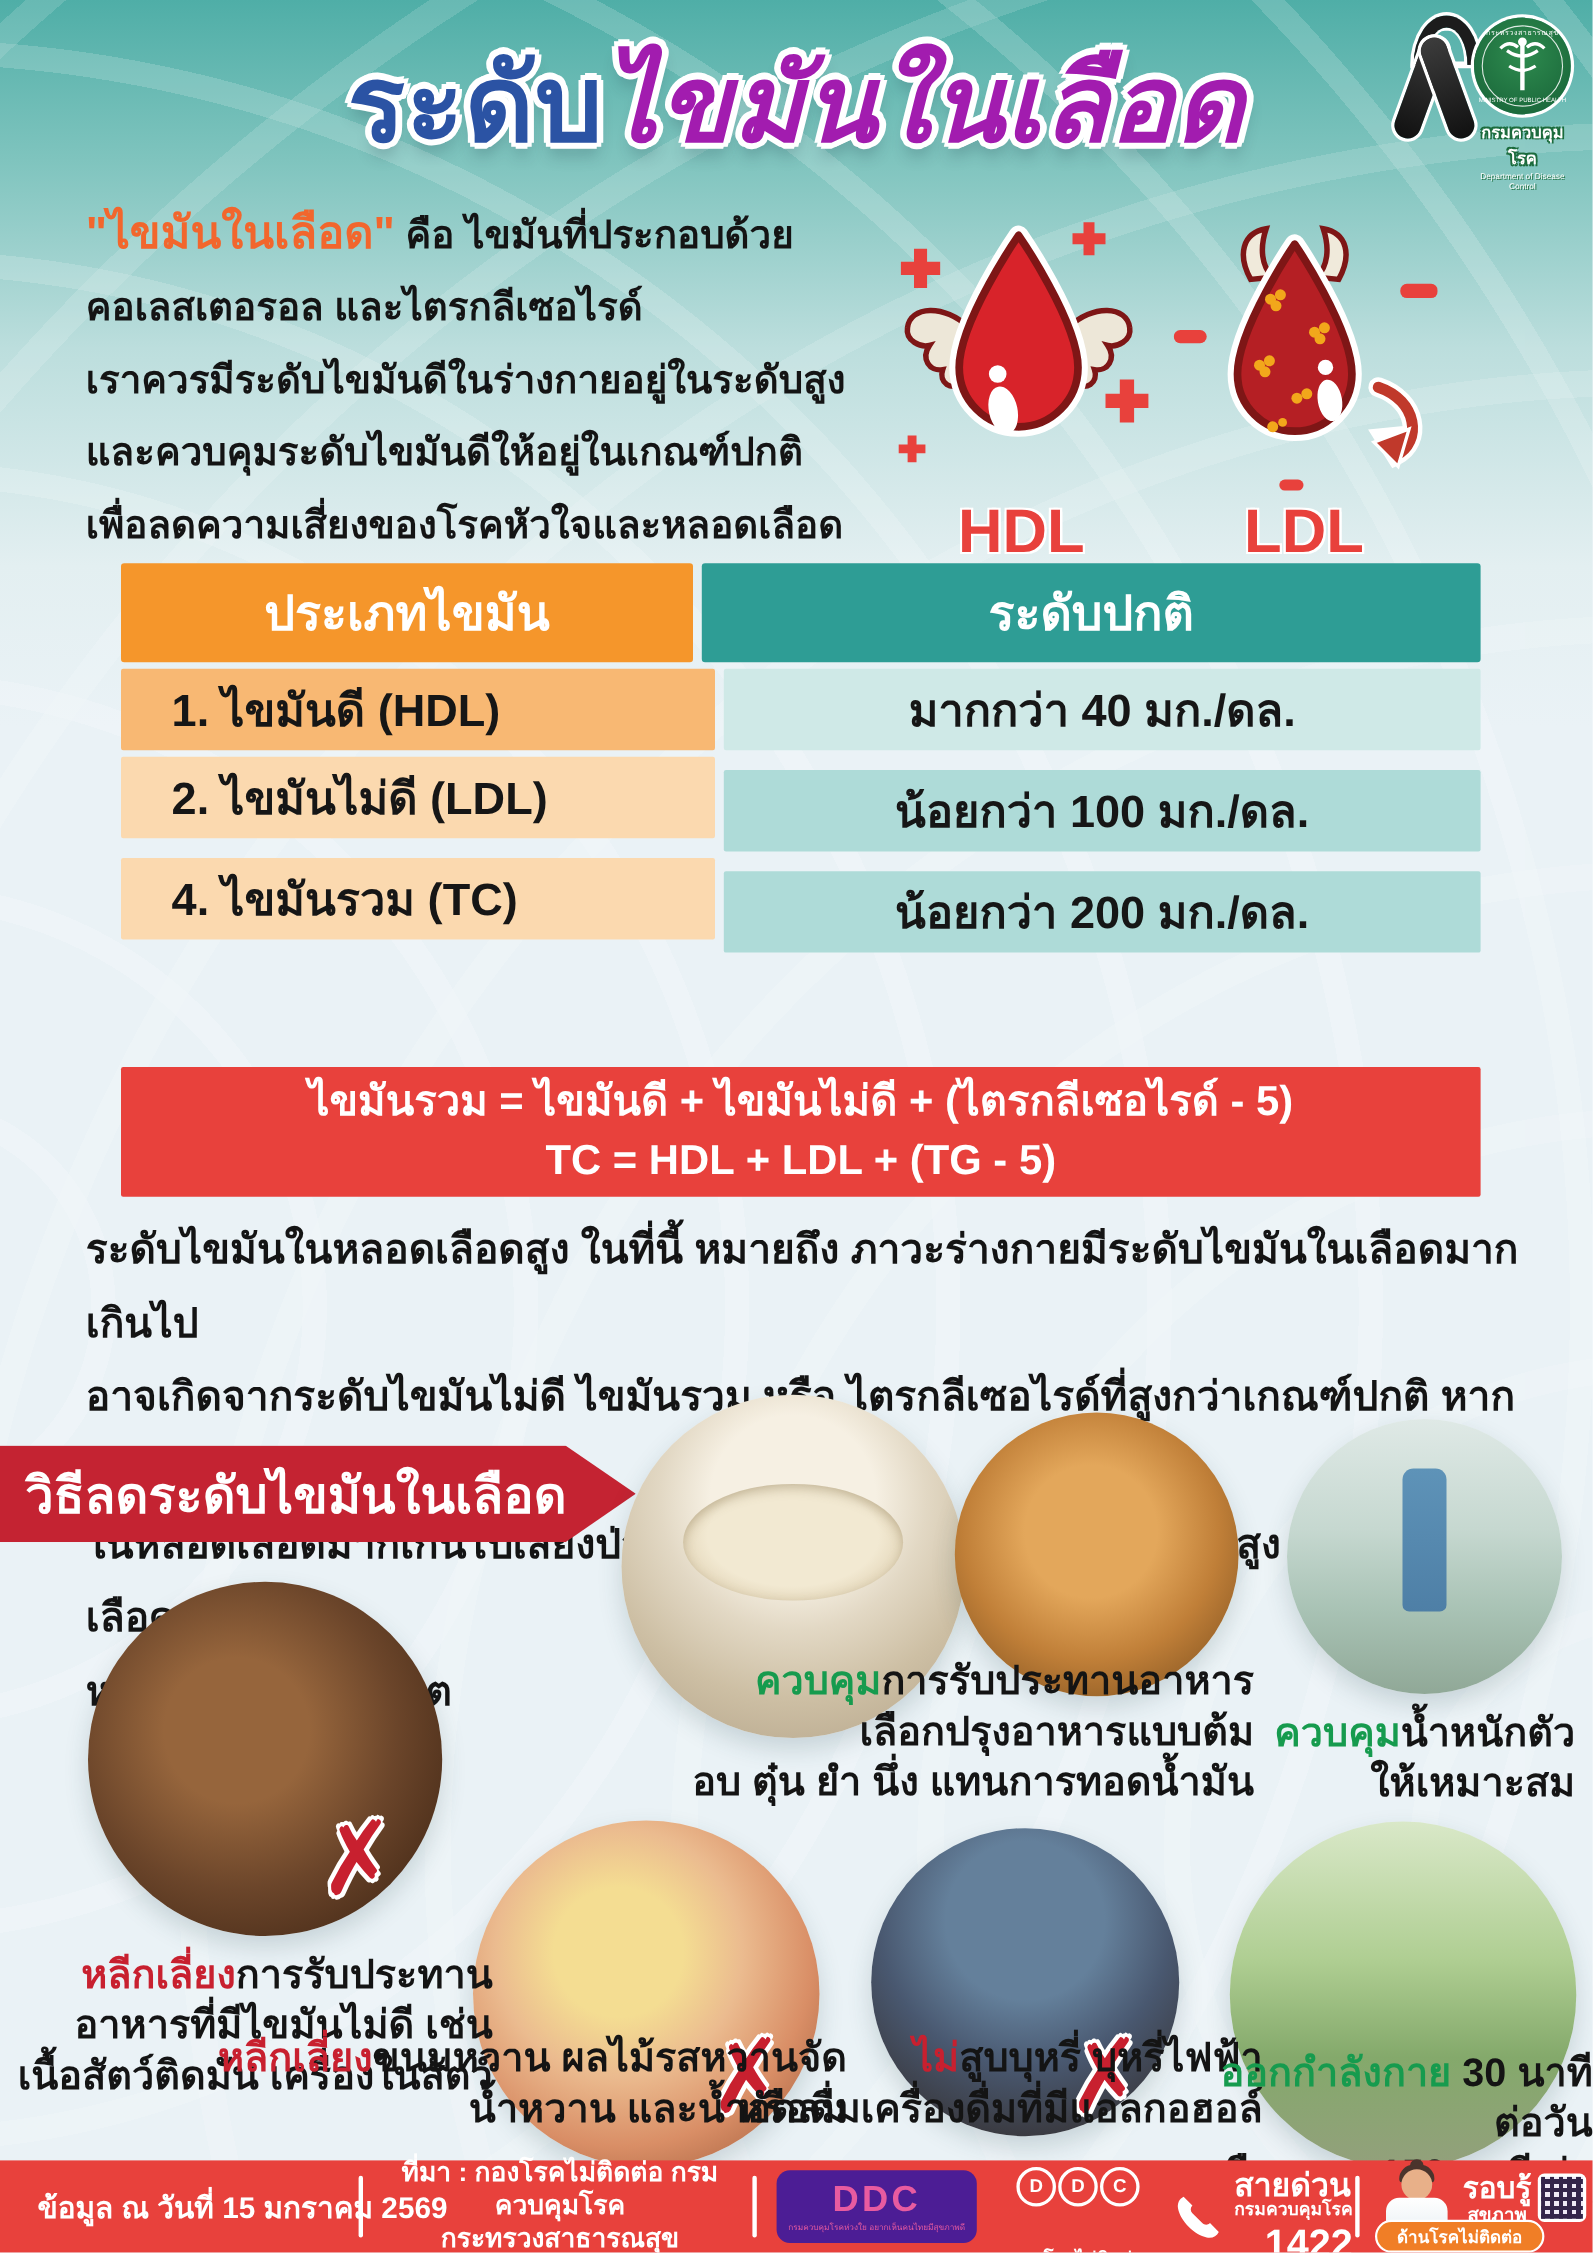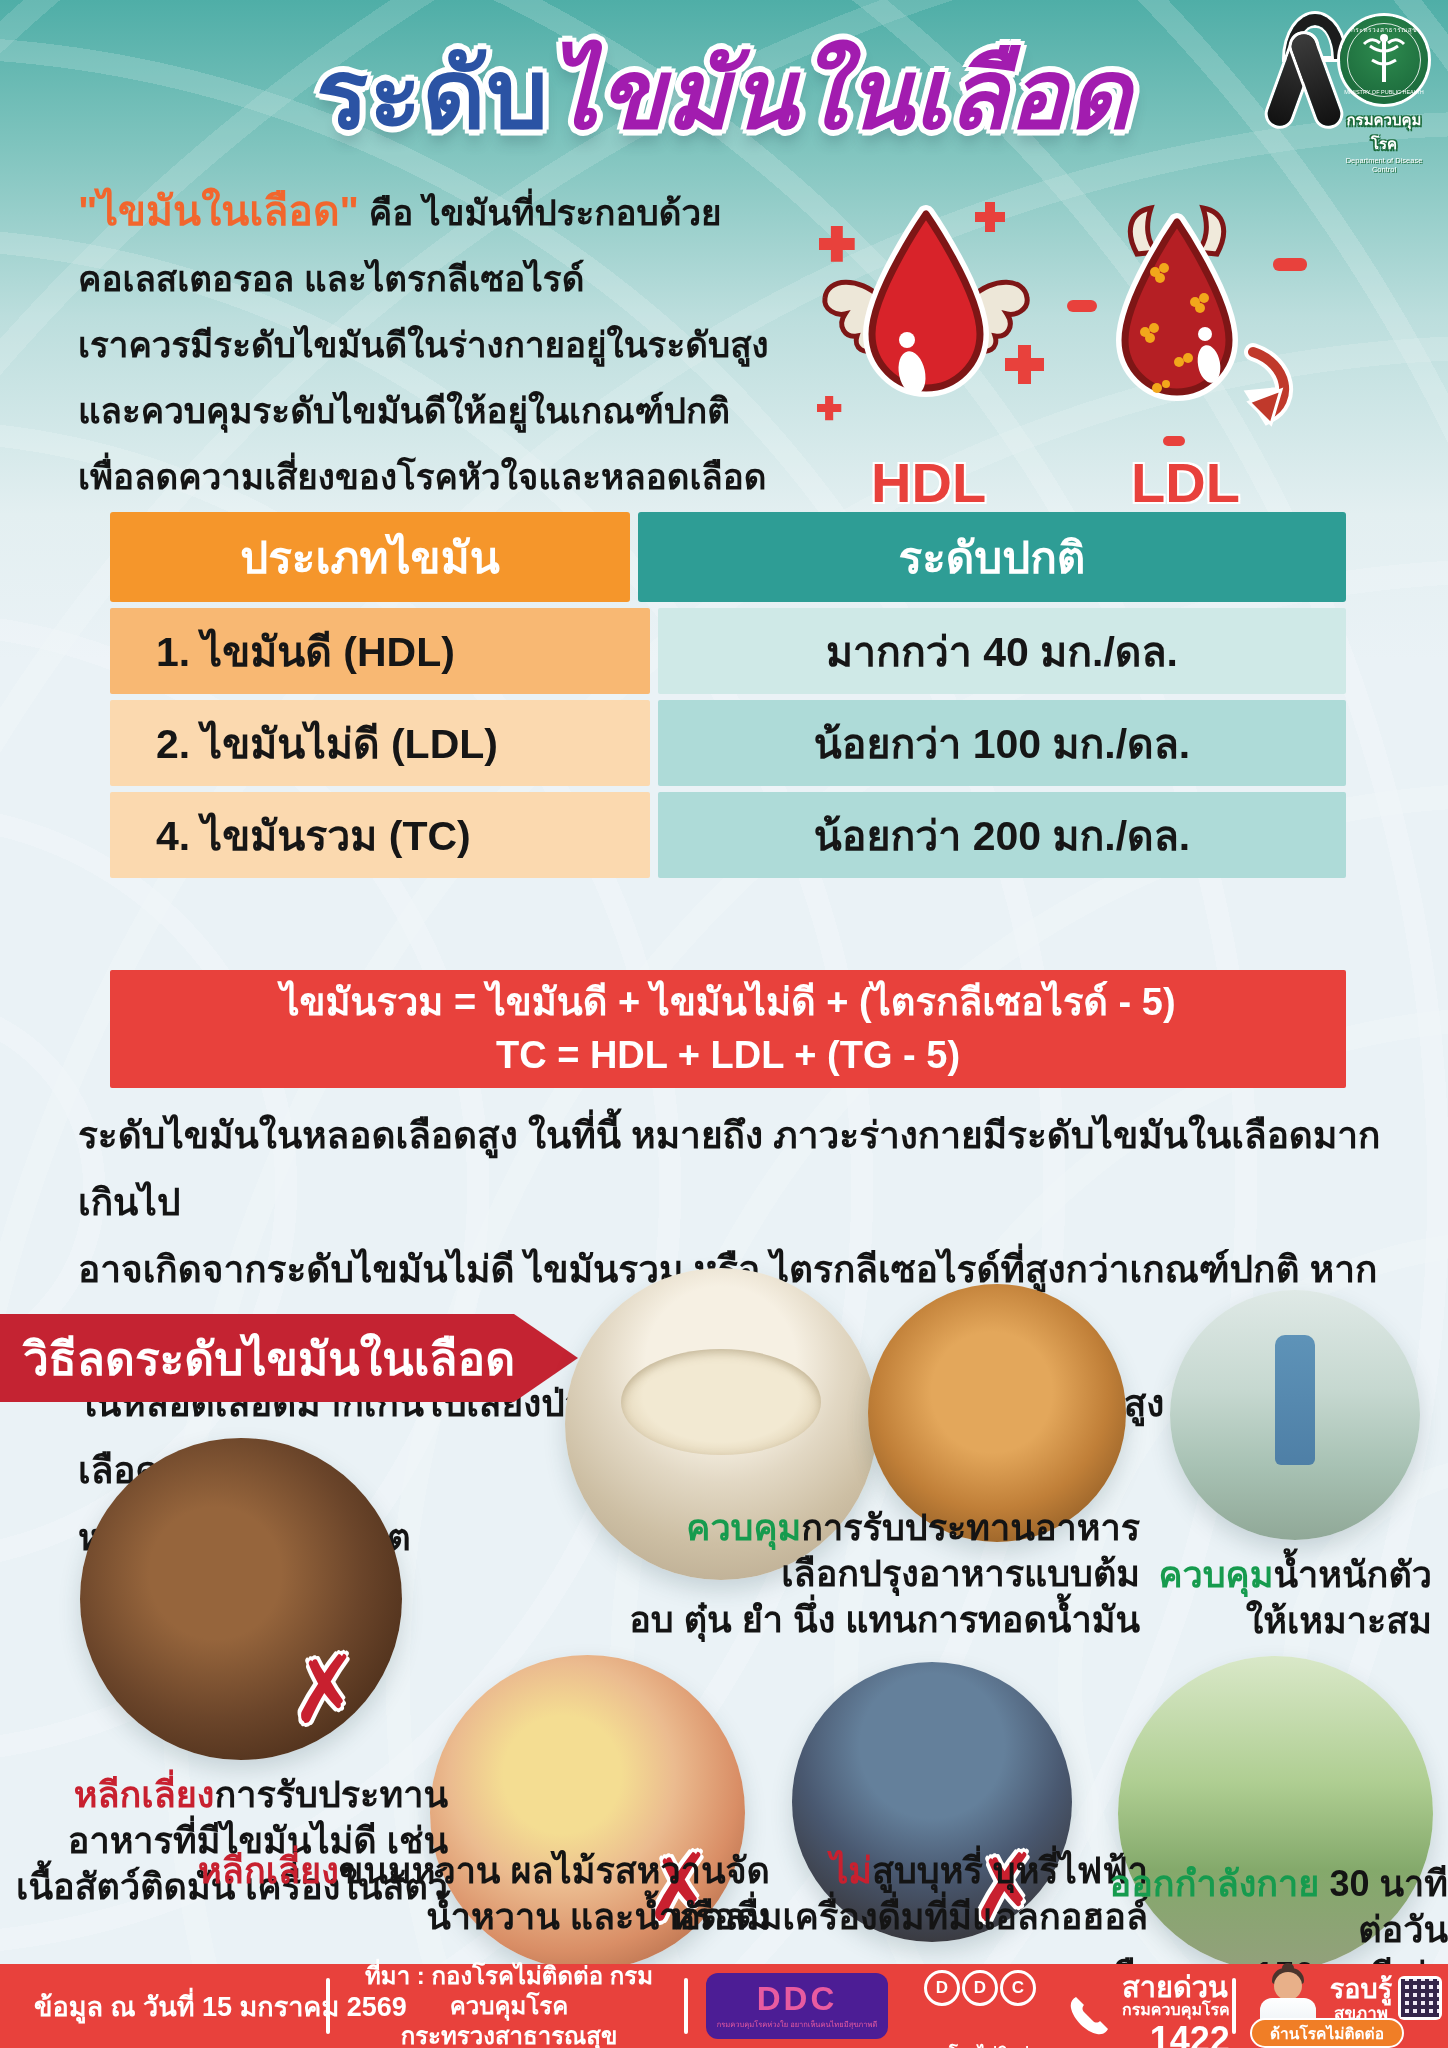--- a/index.html
+++ b/index.html
@@ -56,27 +56,27 @@
   .figs{left:775px;top:198px;width:520px;height:300px;}
   .fig-label{position:absolute;font-size:56px;font-weight:800;color:#E8413C;
      text-shadow:2px 2px 0 #fff,-2px 2px 0 #fff,2px -2px 0 #fff,-2px -2px 0 #fff;}
   
   .tbl{left:110px;top:512px;width:1236px;}
   .trow{display:flex;gap:8px;}
   .th{height:90px;display:flex;align-items:center;justify-content:center;
       color:#fff;font-size:44px;font-weight:800;border-radius:3px;}
   .th-left{width:520px;background:#F5962B;}
   .th-right{flex:1;background:#2E9D95;}
-  .td{height:86px;display:flex;align-items:center;font-size:41px;font-weight:600;border-radius:2px;}
+  .td{height:74px;display:flex;align-items:center;font-size:41px;font-weight:600;border-radius:2px;}
   .td-left{width:540px;padding-left:46px;box-sizing:border-box;}
   .td-right{flex:1;justify-content:center;}
   .r-odd .td-left{background:#F8B873;}
   .r-odd .td-right{background:#CFE9E7;}
   .r-even .td-left{background:#FBD9AF;}
-  .r-even .td-right{background:#AEDBD8;}
+  .r-even .td-right{background:#AEDBD8;margin-top:12px;}
   .data-rows .trow{margin-top:6px;}
   
   .formula{left:110px;top:970px;width:1236px;height:118px;background:#E8413C;
      color:#fff;text-align:center;font-size:38px;font-weight:600;line-height:53px;
      display:flex;flex-direction:column;justify-content:center;border-radius:2px;}
   
   .para{left:78px;top:1102px;width:1310px;font-size:37px;font-weight:600;line-height:67px;color:#141414;}
   
   .sec-ribbon{left:0;top:1314px;width:578px;height:88px;background:#C42332;
      clip-path:polygon(0 0,calc(100% - 64px) 0,100% 50%,calc(100% - 64px) 100%,0 100%);

